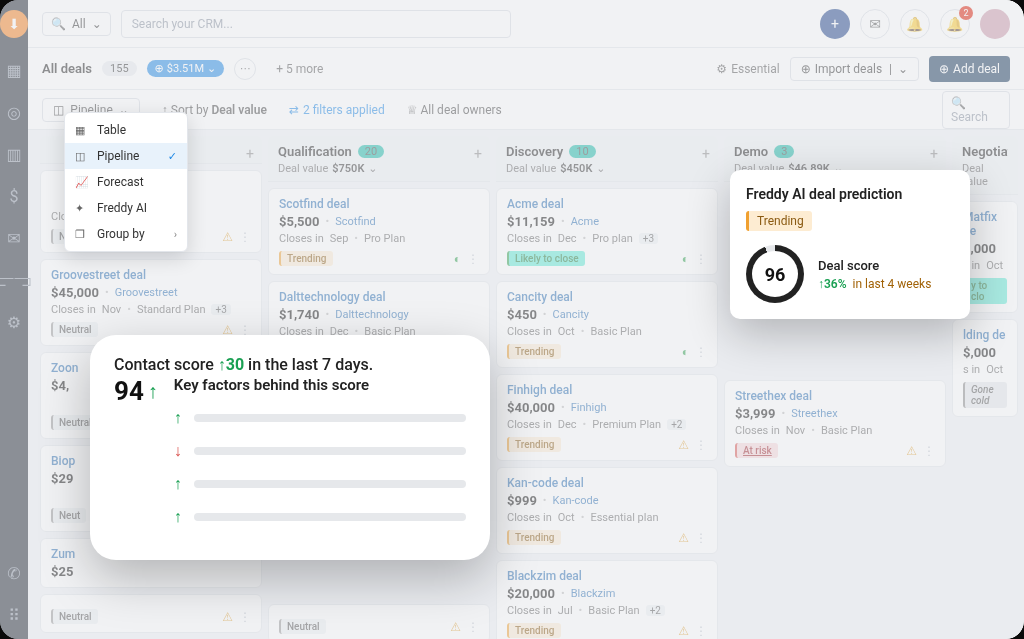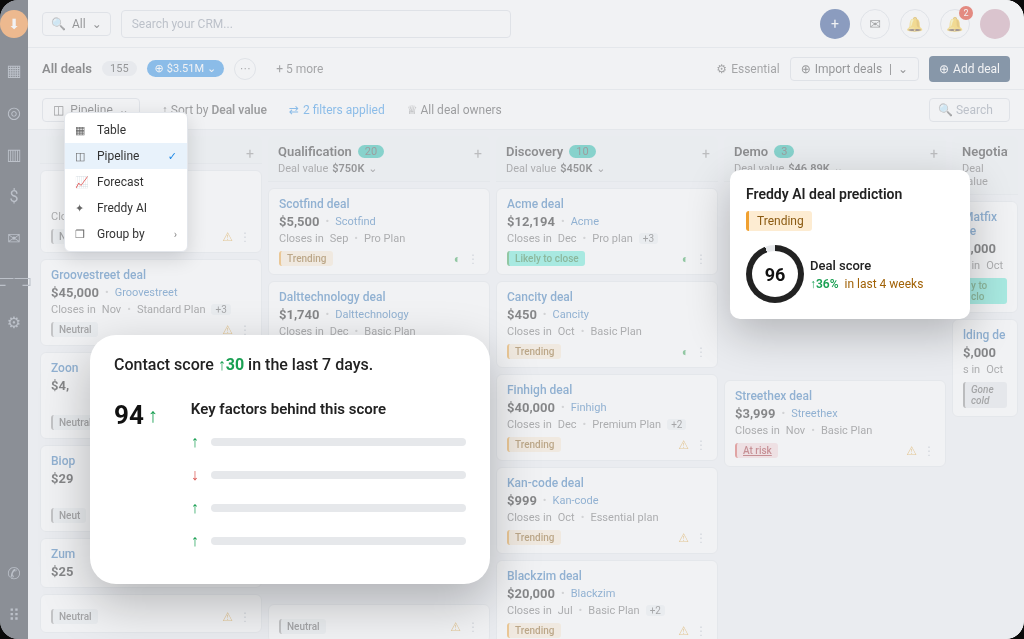--- a/index.html
+++ b/index.html
@@ -27,21 +27,21 @@
 .more-link { color: #555; font-size: 12px; margin-left: 10px; }
 .hdrbar .sp { flex: 1; }
 .settings-link { color: #555; font-size: 12px; display: flex; align-items: center; gap: 4px; }
 .import-btn { border: 1px solid #d8dce3; border-radius: 4px; padding: 4px 10px; font-size: 12px; color: #333; display: flex; align-items: center; gap: 4px; }
 .add-deal { background: #16365a; color: #fff; border-radius: 4px; padding: 6px 10px; font-size: 12px; display: flex; align-items: center; gap: 4px; }
 .toolbar { height: 40px; display: flex; align-items: center; padding: 0 14px; gap: 22px; border-bottom: 1px solid #e3e6eb; background: #fff; font-size: 12px; color: #444; }
 .toolbar .pipe-btn { border: 1px solid #d8dce3; border-radius: 4px; padding: 4px 10px; display: flex; align-items: center; gap: 6px; }
 .toolbar .sort b { font-weight: 600; }
 .toolbar .filters { color: #1e88e5; display:flex; align-items:center; gap:4px;}
 .toolbar .sp { flex: 1; }
-.toolbar .search-small { border: 1px solid #d8dce3; border-radius: 4px; padding: 4px 8px; font-size: 12px; color: #8a93a1; width: 81px; }
+.toolbar .search-small { border: 1px solid #d8dce3; border-radius: 4px; padding: 4px 8px; font-size: 12px; color: #8a93a1; width: 68px; }
 .board { flex: 1; display: flex; overflow: hidden; background: #f0f2f5; padding: 0 0 0 12px; }
 .col { width: 222px; flex-shrink: 0; margin-right: 6px; display: flex; flex-direction: column; }
 .col-h { background: #eef1f4; border-radius: 6px 6px 0 0; padding: 8px 10px 6px; margin-top: 6px; border-bottom: 1px solid #e3e6eb; position: relative; }
 .col-h .row1 { display: flex; align-items: center; gap: 6px; }
 .stage-name { font-weight: 600; font-size: 13px; color: #222; }
 .stage-count { background: #14b8a6; border-radius: 10px; padding: 0 7px; font-size: 11px; color: #444; }
 .col-h .add-ic { position: absolute; right: 8px; top: 10px; color: #888; font-size: 14px; }
 .col-h .row2 { font-size: 11px; color: #666; margin-top: 3px; display:flex; align-items:center; gap:4px;}
 .col-h .row2 b { font-weight: 600; color: #333; }
 .cards { padding: 6px 0; display: flex; flex-direction: column; gap: 6px; }
@@ -67,32 +67,32 @@
 .dropdown { position: absolute; top: 112px; left: 64px; width: 124px; background: #fff; border: 1px solid #e3e6eb; border-radius: 6px; box-shadow: 0 6px 20px rgba(0,0,0,0.14); z-index: 30; font-size: 12px; padding: 4px 0; }
 .dropdown .item { display: flex; align-items: center; gap: 8px; padding: 6px 10px; color: #333; }
 .dropdown .item.sel { background: #e8f2fb; }
 .dropdown .item .ic { width: 14px; color: #666; font-size: 11px; }
 .dropdown .item .chk { margin-left: auto; color: #1e88e5; font-size: 11px; }
 .dropdown .item .chev { margin-left: auto; color: #888; font-size: 11px; }
 
 .freddy-pop { position: absolute; top: 170px; right: 54px; width: 240px; background: #fff; border-radius: 10px; box-shadow: 0 14px 44px rgba(0,0,0,0.24); padding: 16px; z-index: 40; }
 .freddy-pop .ttl { font-weight: 600; font-size: 14px; color: #222; margin-bottom: 8px; }
 .freddy-pop .trtag { display: inline-block; background: #fdecd2; color: #8a5a12; border-left: 3px solid #f0a030; padding: 3px 8px; font-size: 12px; border-radius: 3px; }
-.freddy-pop .score-row { display: flex; align-items: center; gap: 6px; margin-top: 14px; }
+.freddy-pop .score-row { display: flex; align-items: center; gap: 14px; margin-top: 14px; }
 .ring { width: 58px; height: 58px; border-radius: 50%; background: conic-gradient(#222 0 340deg, #e5e7ea 340deg 360deg); display: flex; align-items: center; justify-content: center; position: relative; }
 .ring::before { content: ""; position: absolute; inset: 6px; background: #fff; border-radius: 50%; }
 .ring span { position: relative; font-weight: 700; font-size: 18px; color: #111; }
 .score-txt .lab { font-size: 13px; color: #222; font-weight: 500; }
 .score-txt .delta { font-size: 12px; margin-top: 4px; }
 .score-txt .delta .up { color: #1aa053; font-weight: 600; }
 .score-txt .delta .note { color: #a16207; }
 .contact-pop { position: absolute; top: 335px; left: 90px; width: 400px; background: #fff; border-radius: 26px; box-shadow: 0 18px 50px rgba(0,0,0,0.26); padding: 20px 24px; z-index: 40; }
 .contact-pop .hline { font-size: 16px; color: #222; font-weight: 500; }
 .contact-pop .hline .up { color: #1aa053; font-weight: 700; }
-.contact-pop .row2 { display: flex; gap: 33px; margin-top: 26px; align-items: flex-start; }
+.contact-pop .row2 { display: flex; gap: 16px; margin-top: 2px; align-items: flex-start; }
 .contact-pop .big { font-size: 26px; font-weight: 700; color: #111; display: flex; align-items: center; gap: 4px; }
 .contact-pop .big .arr { color: #1aa053; font-size: 20px; }
 .contact-pop .factors { flex: 1; }
 .contact-pop .factors .ftitle { font-size: 15px; font-weight: 600; color: #222; margin-bottom: 14px; }
 .contact-pop .factor { display: flex; align-items: center; gap: 12px; margin-bottom: 14px; }
 .contact-pop .factor .ar { font-size: 16px; font-weight: 700; }
 .contact-pop .factor .ar.up { color: #1aa053; }
 .contact-pop .factor .ar.down { color: #d9534f; }
 .contact-pop .factor .bar { flex: 1; height: 8px; background: #e6e8eb; border-radius: 4px; }
 </style>
@@ -322,21 +322,21 @@
               <span>Deal value</span> 
               <b>$450K</b> 
               <span>⌄</span>
             </div>
           <span class="add-ic">+</span>
         </div>
         <div class="cards">
           <div class="card">
             <div class="nm">Acme deal</div>
             <div class="amt-row">
-                <span class="amt">$12,194</span>
+                <span class="amt">$11,159</span>
                 <span class="dot">•</span>
                 <span class="acct">Acme</span>
               </div>
             <div class="meta-row">
                 <span>Closes in</span> 
                 <span>Dec</span>
                 <span class="dot">•</span>
                 <span>Pro plan</span>
                 <span class="plus-badge">+3</span>
               </div>

